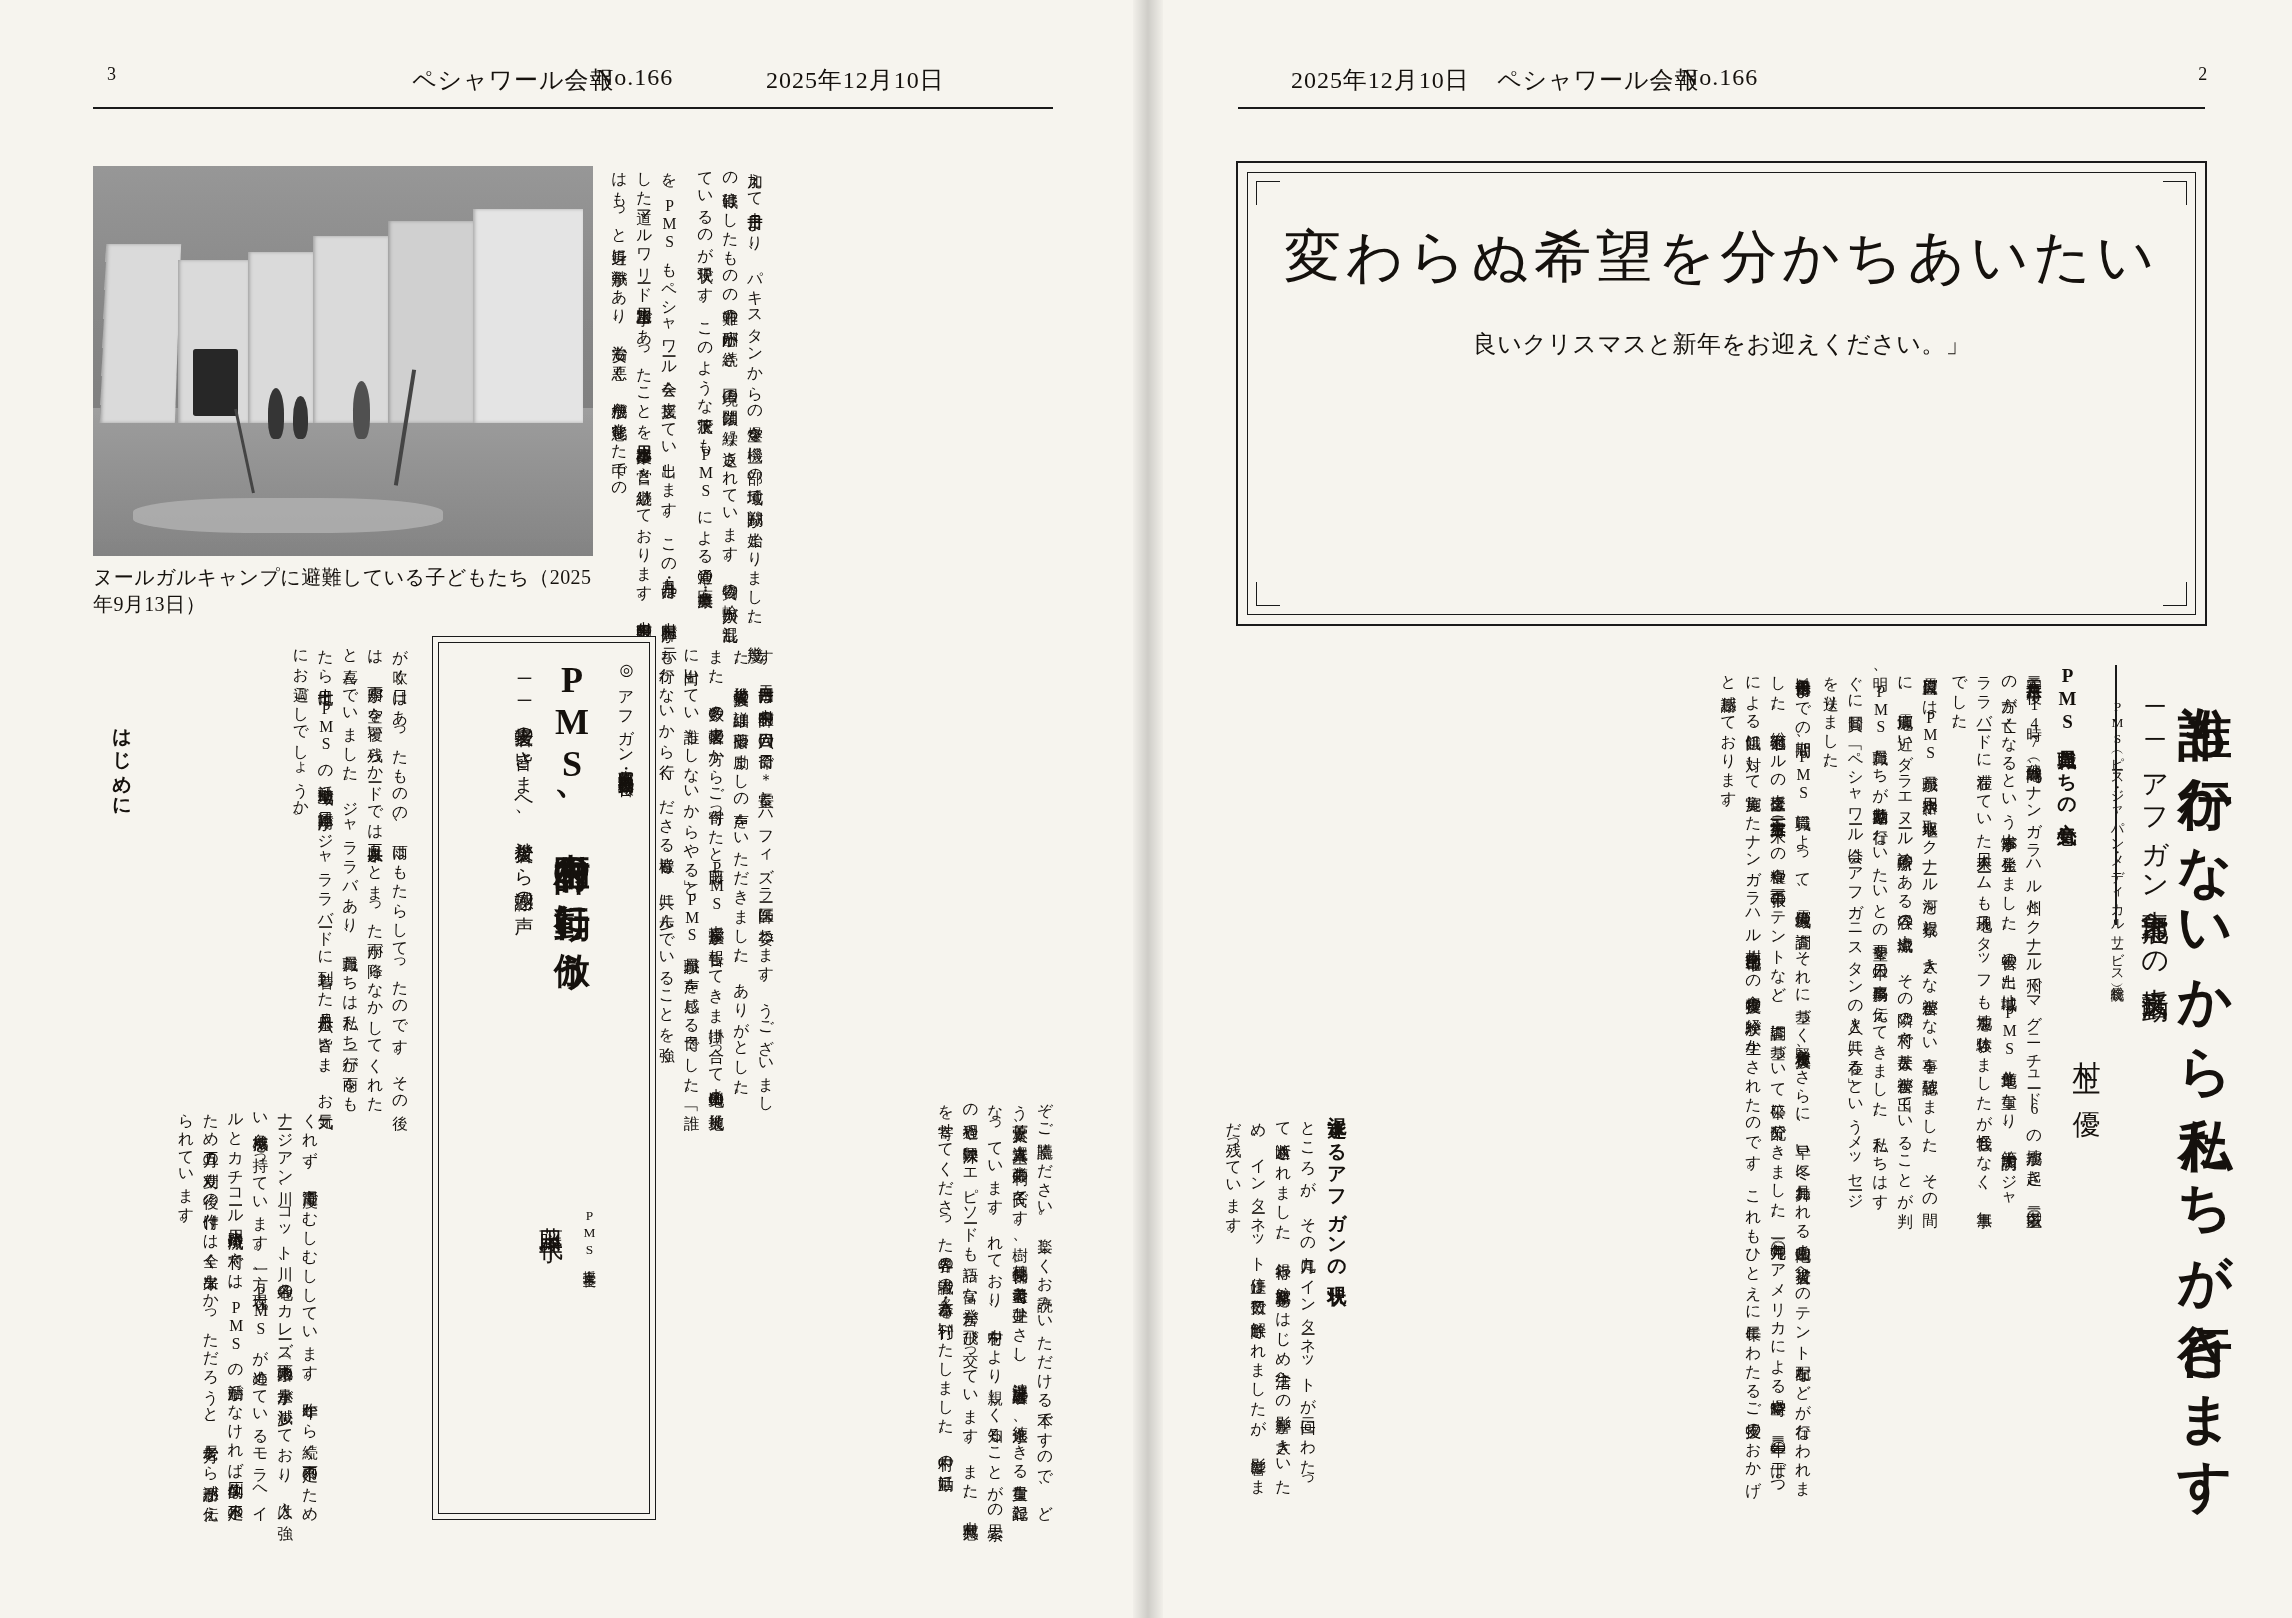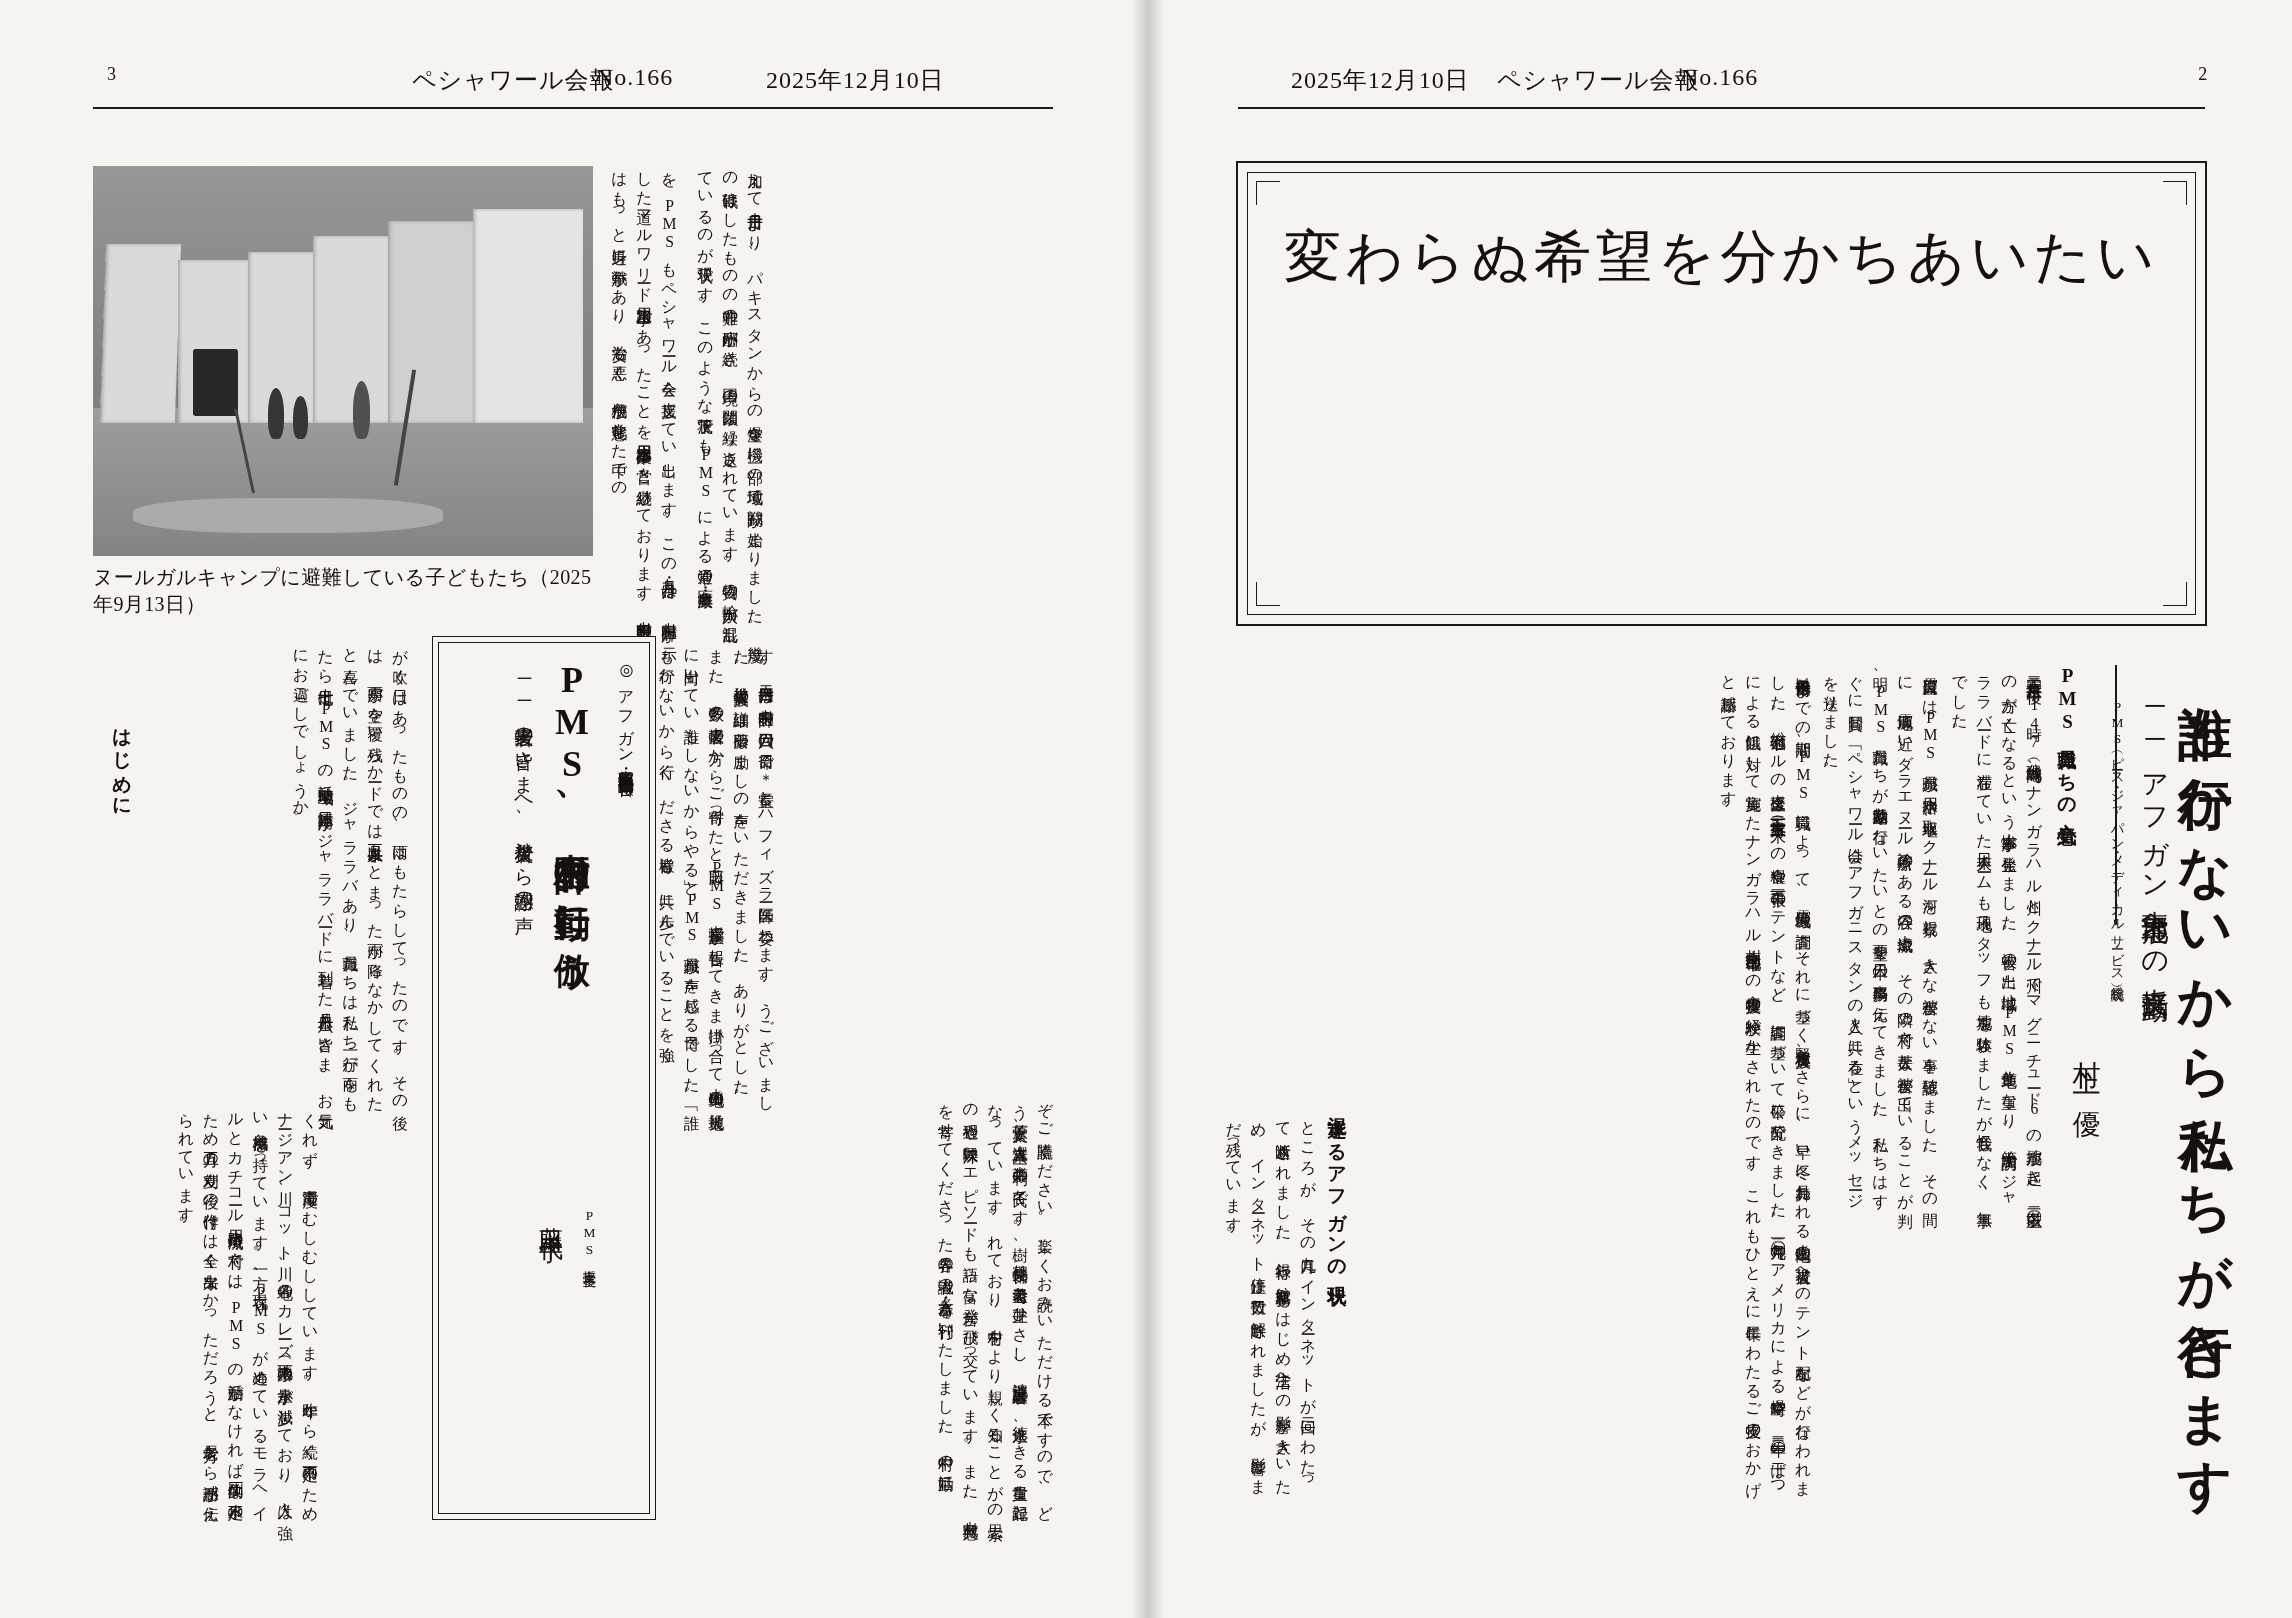--- a/index.html
+++ b/index.html
@@ -201,20 +201,21 @@
     <div class="runhead num" style="right:85px;">2</div>
     <div class="rule" style="left:90px;top:107px;width:967px;"></div>
 
     <div class="quotebox" style="left:88px;top:161px;width:967px;height:461px;">
       <div class="corner tl"></div>
       <div class="corner tr"></div>
       <div class="corner bl"></div>
       <div class="corner br"></div>
       <div class="qtitle">変わらぬ希望を分かちあいたい</div>
       <div class="qbody">
+        <span class="l3">良いクリスマスと新年をお迎えください。」</span>
       </div>
     </div>
 
     <div class="headline">
       <div style="position:absolute;right:0;top:0;">
         <div class="main">誰も行かないから私たちが行きます</div>
       </div>
       <div style="position:absolute;right:68px;top:27px;">
         <div class="sub">──アフガン東部地震への支援活動</div>
       </div>

